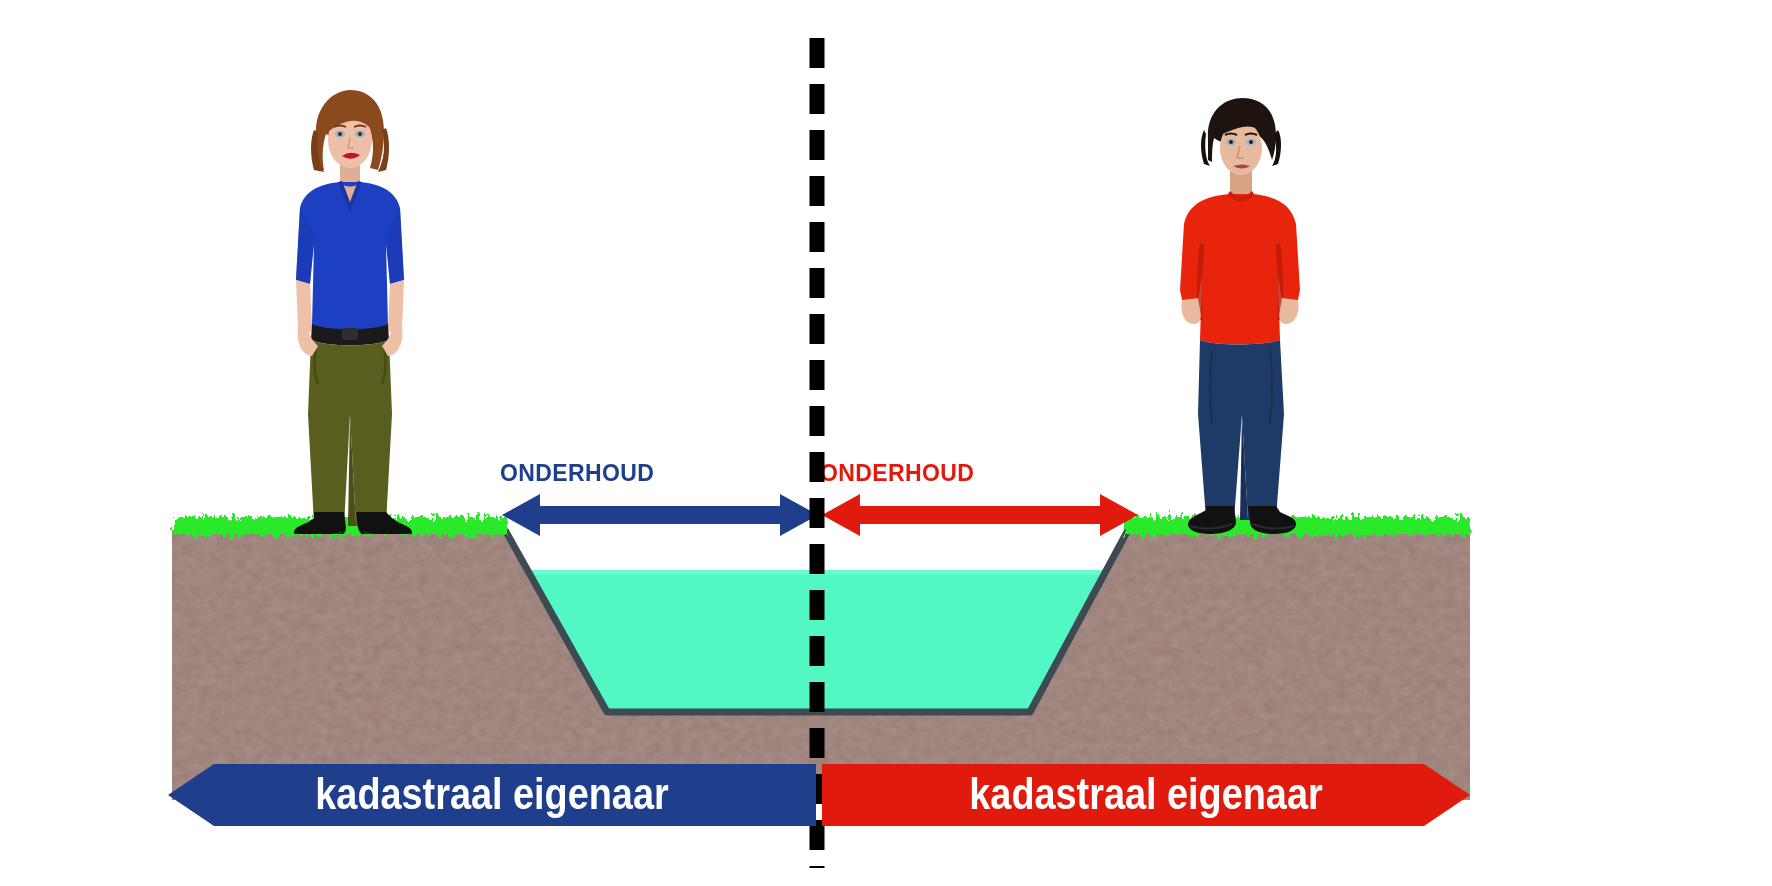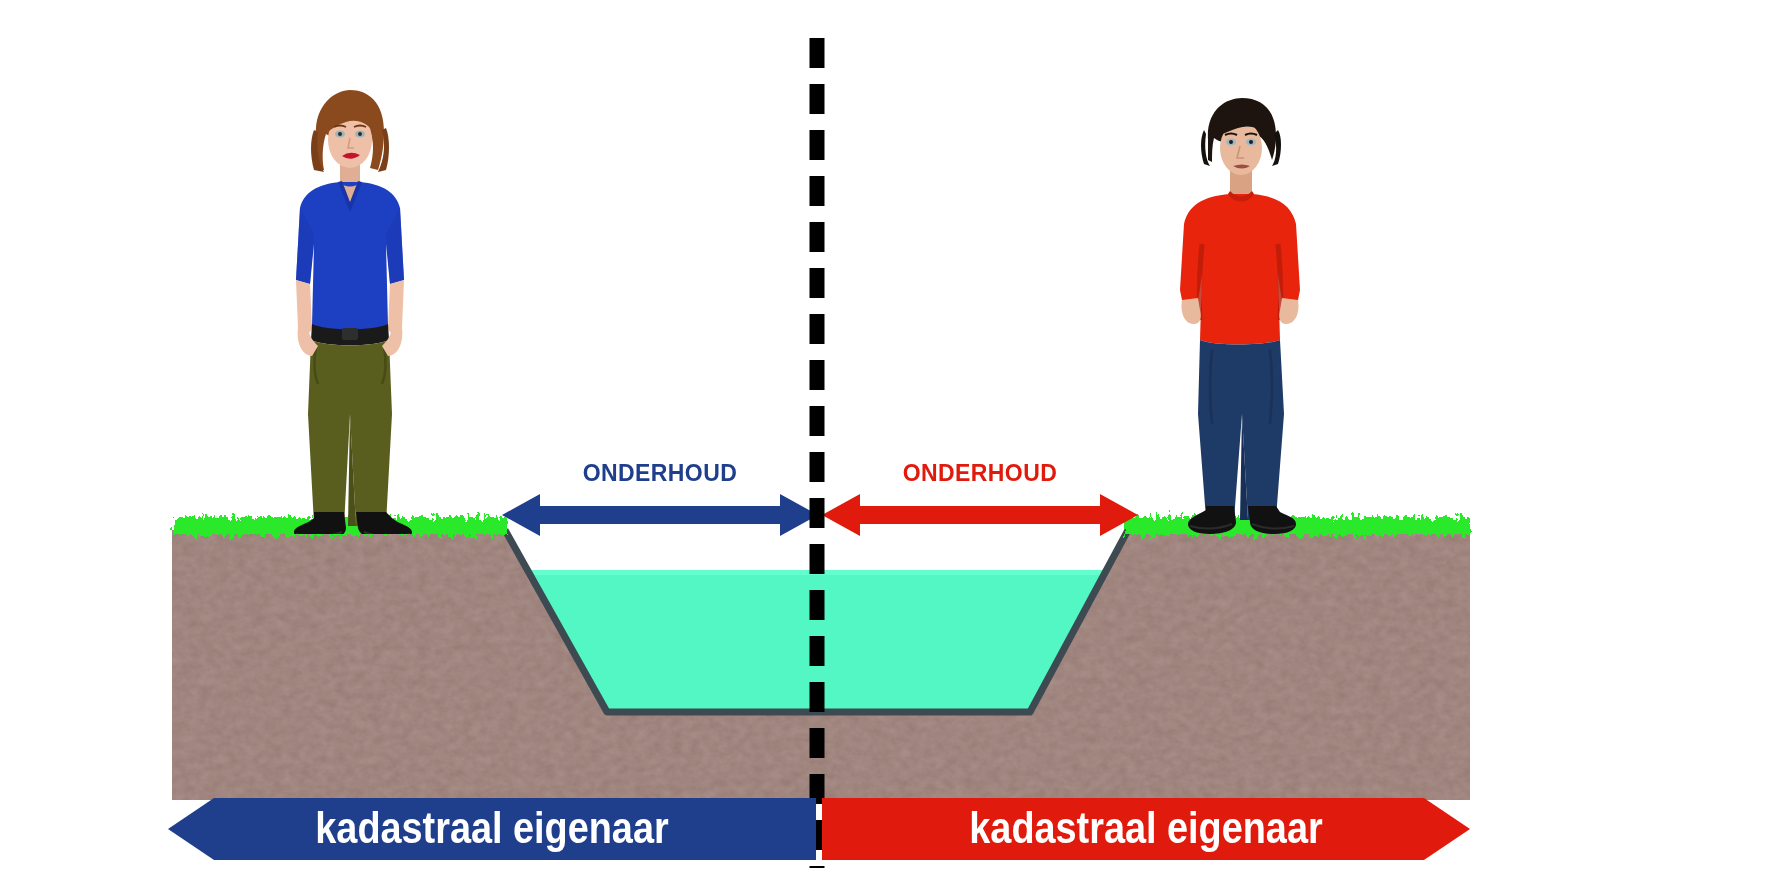--- a/index.html
+++ b/index.html
@@ -30,21 +30,21 @@
 
   
   .maint{
     position:absolute;
     height:80px;
   }
   .maint .lbl{
     position:absolute;
     left:0; right:0;
     top:-2px;
-    text-align:center;
+    text-align:left;
     font-size:23px;
     font-weight:bold;
     letter-spacing:.4px;
     font-family:"Liberation Sans", sans-serif;
     white-space:nowrap;
   }
   .maint svg{position:absolute;left:0;top:30px;display:block;}
 
   #maint-left{ left:500px; top:462px; width:320px;}
   #maint-left .lbl{color:#1F3E8C;}
@@ -56,21 +56,21 @@
     position:absolute;
     left:806px;
     top:38px;
     width:22px;
     height:830px;
   }
 
   
   .banner{
     position:absolute;
-    top:798px;
+    top:764px;
     height:74px;
   }
   .banner svg{position:absolute;left:0;top:0;display:block;}
   .banner .btxt{
     position:absolute;
     top:0; height:62px;
     line-height:60px;
     color:#ffffff;
     font-size:44px;
     font-weight:bold;

